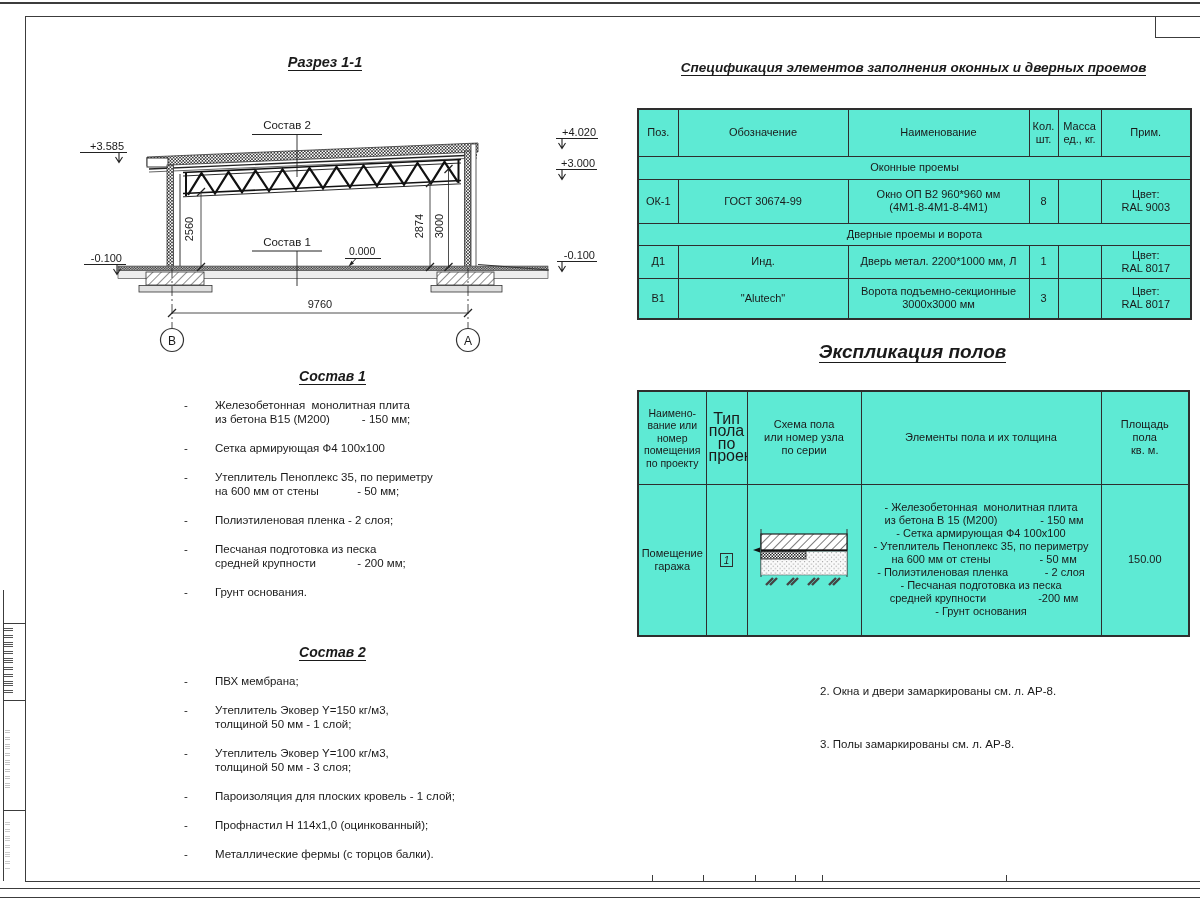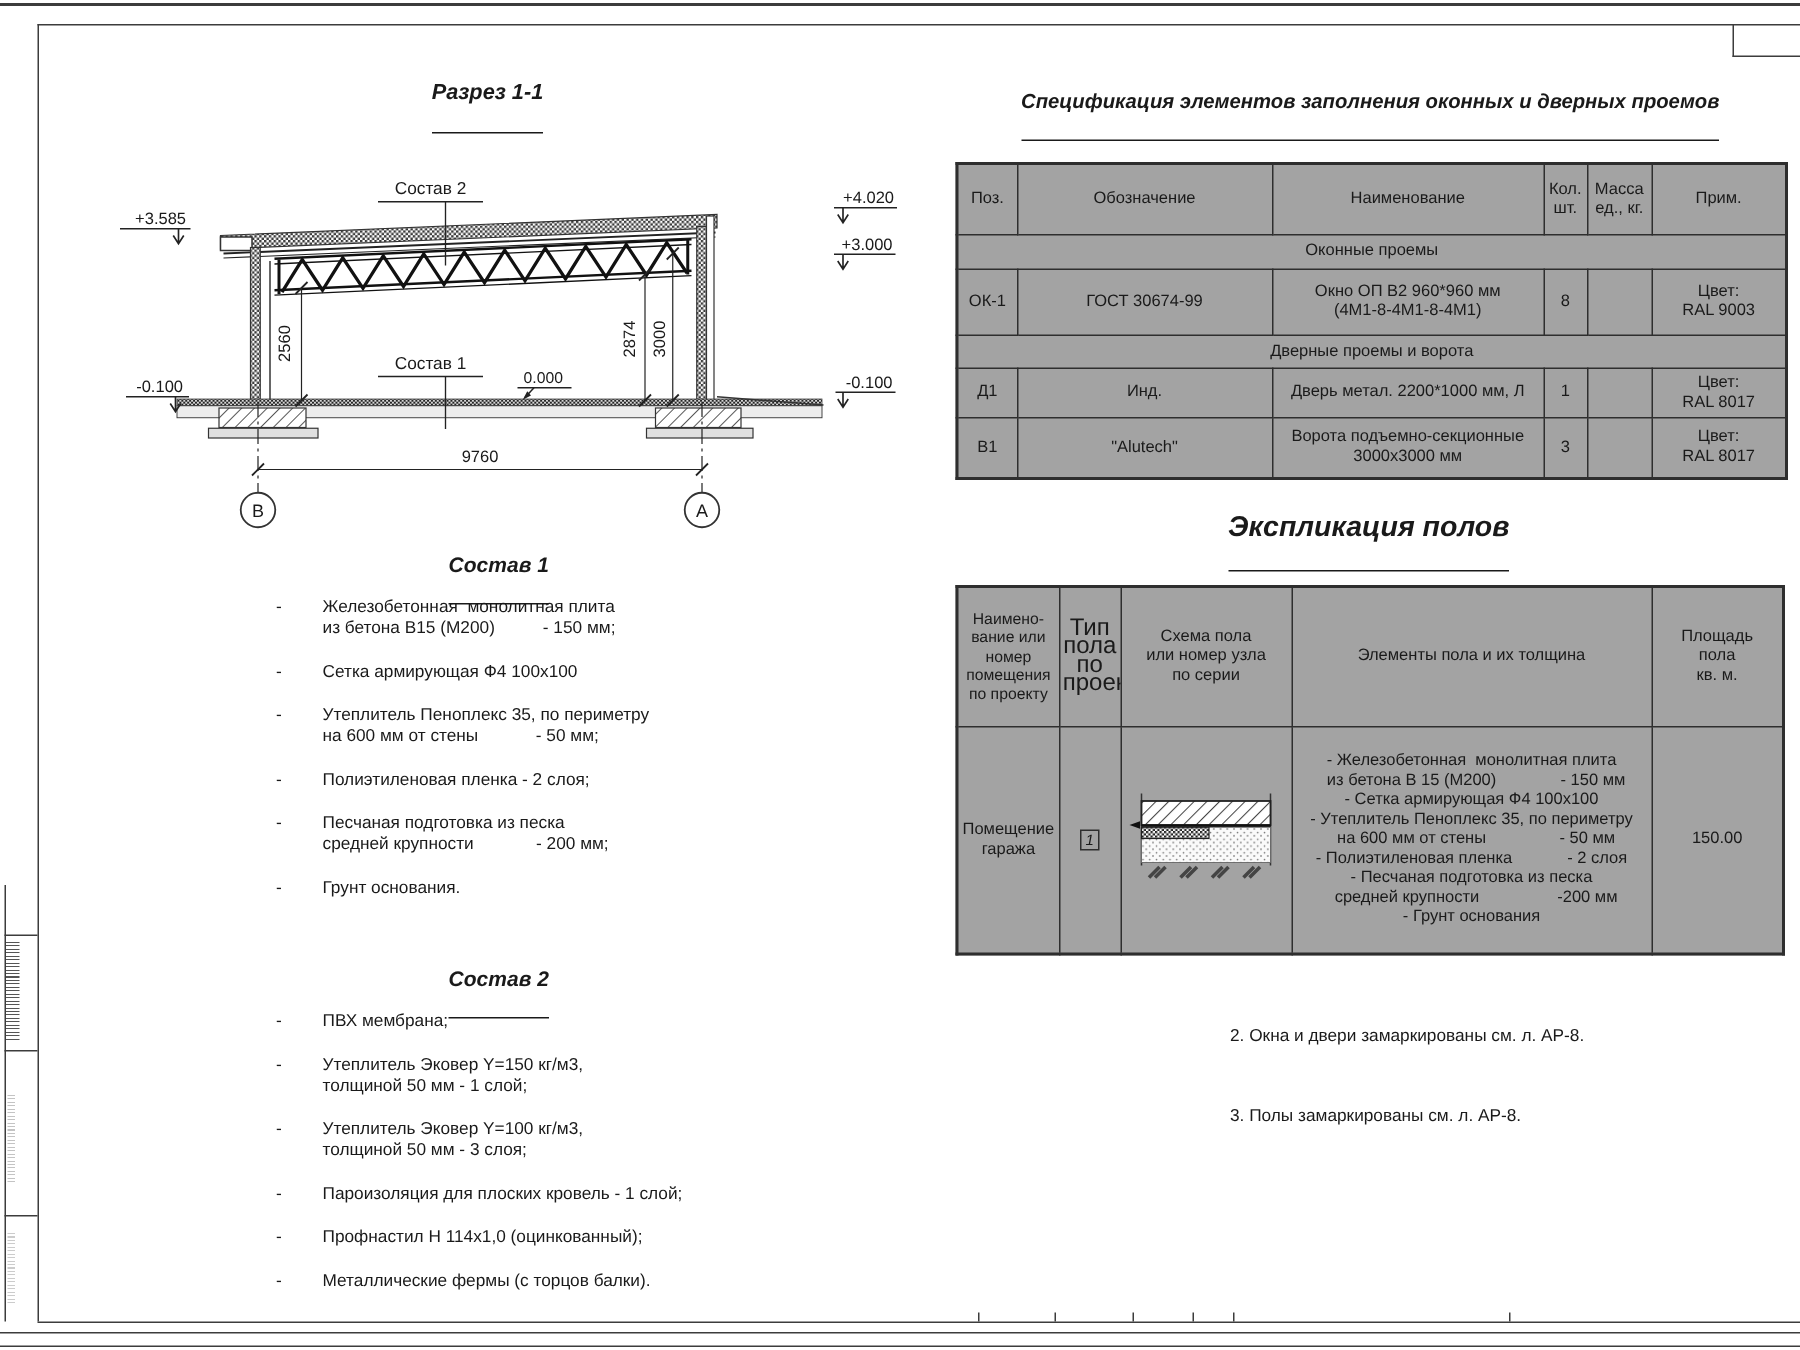--- a/index.html
+++ b/index.html
@@ -5,23 +5,23 @@
   * { margin:0; padding:0; box-sizing:border-box; }
   html,body { background:#fff; }
   #page {
     position:relative; width:1200px; height:900px; background:#fff;
     font-family:"Liberation Sans", sans-serif; color:#1a1a1a; overflow:hidden;
   }
   .abs { position:absolute; }
   .hline { position:absolute; background:#3c3c3c; height:1px; }
   .vline { position:absolute; background:#3c3c3c; width:1px; }
   .title { font-style:italic; font-weight:bold; text-align:center; }
-  .u { border-bottom:1.4px solid #1a1a1a; padding-bottom:18px; }
+  .u { border-bottom:1.4px solid #1a1a1a; padding-bottom:0; }
   
-  table.t { position:absolute; border-collapse:collapse; table-layout:fixed; background:#a3a3a3; }
+  table.t { position:absolute; border-collapse:collapse; table-layout:fixed; background:#5eead4; }
   table.t td { border:1px solid #2e2e2e; vertical-align:middle; text-align:center;
                font-size:11px; line-height:13px; padding:1px 2px; overflow:hidden; }
   table.t { border:2px solid #2e2e2e; }
   td.note { font-size:10px; line-height:11.5px; text-align:left; padding-left:5px; white-space:pre-line;margin-left:36px; }
   td.pre-l { text-align:left; padding-left:6px;margin-left:10px; }
   .nl { white-space:pre-line; }
   td.elements { text-align:left; vertical-align:middle; font-size:10.5px; line-height:13.5px;
                 white-space:pre; padding-left:6px; }
   td.room { font-size:10px; line-height:12px; text-align:left; padding-left:5px; }
   .typebox { display:inline-block; min-width:13px; height:14px; border:1px solid #2e2e2e;

